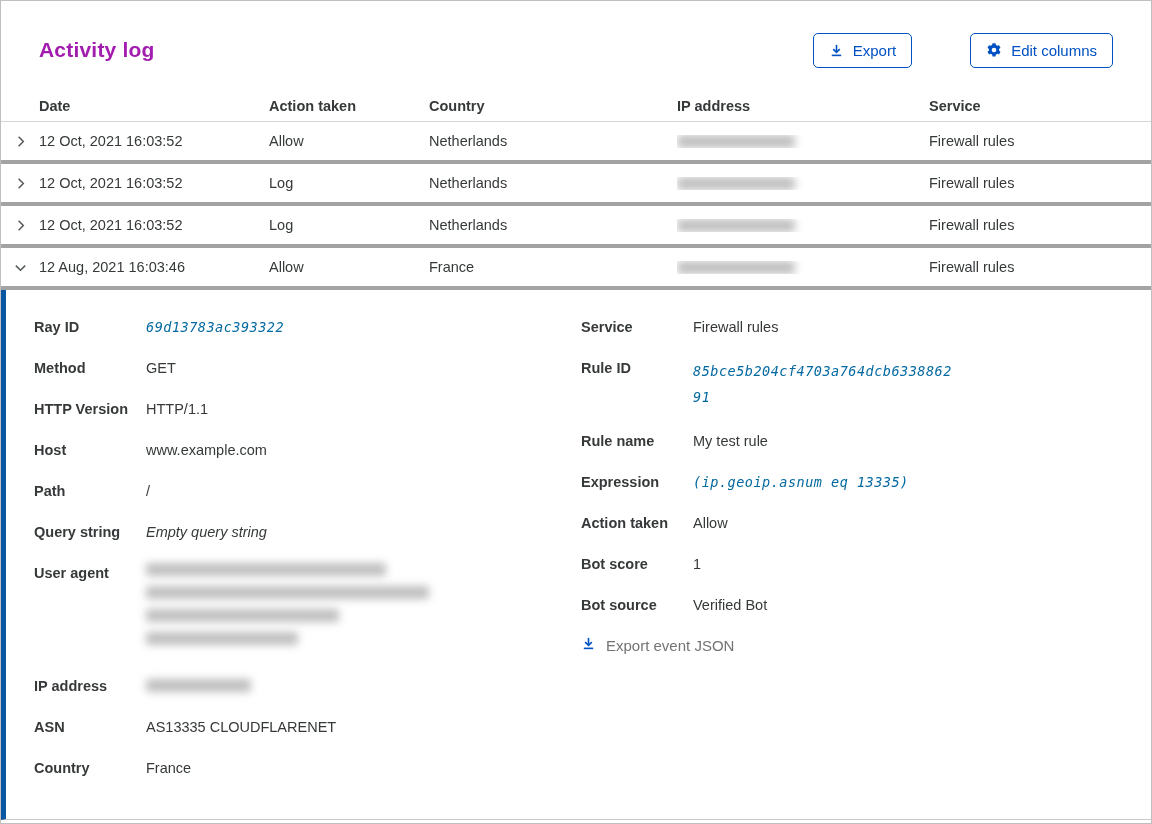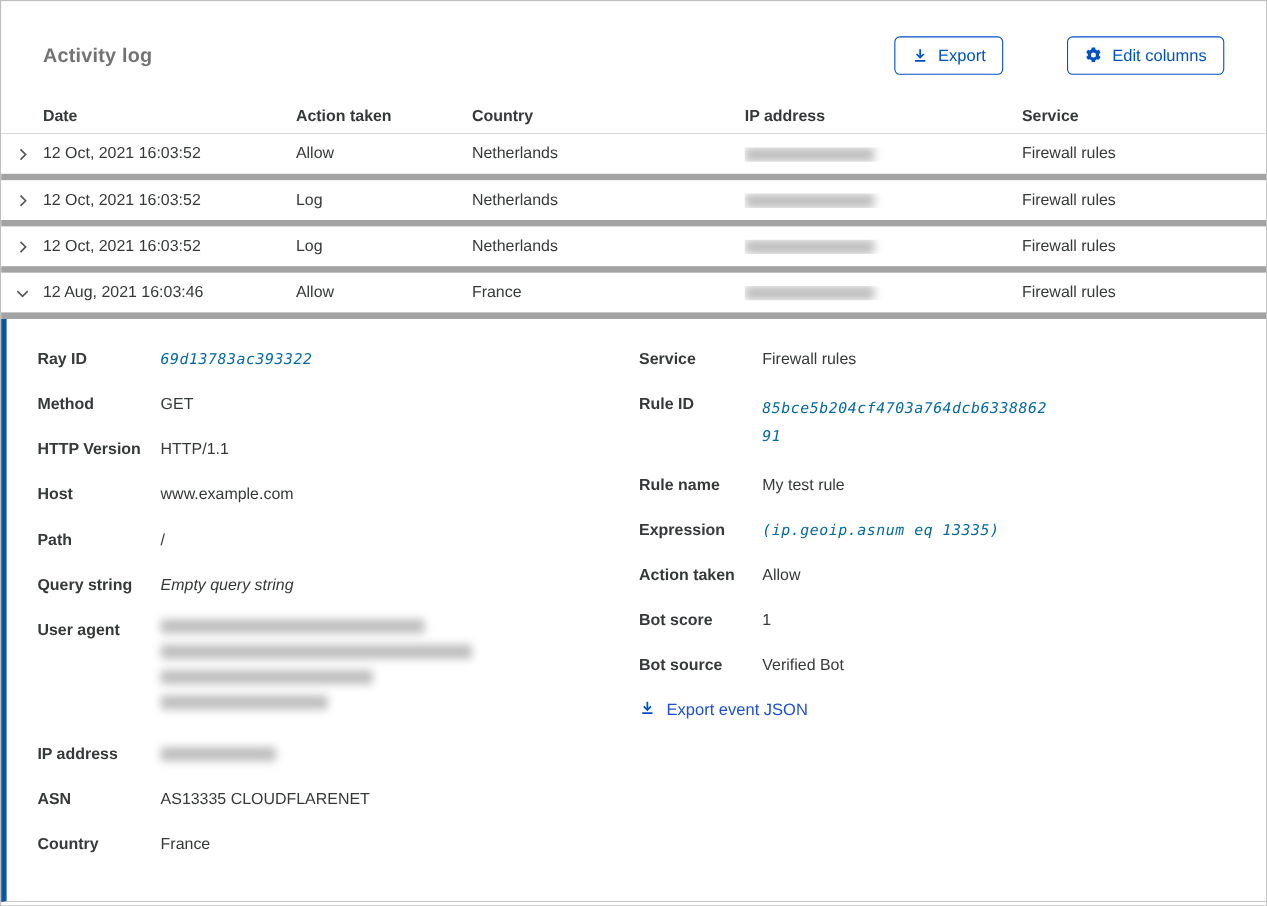--- a/index.html
+++ b/index.html
@@ -8,41 +8,41 @@
   .frame {
     position:relative; width:1152px; height:824px;
     border:1px solid #bfbfbf; background:#fff; overflow:hidden;
   }
 
   
   .topbar {
     display:flex; justify-content:space-between; align-items:center;
     padding:28px 38px 0 38px; height:70px;
   }
-  .page-title { font-size:18px; font-weight:700; color:#737373; letter-spacing:.2px; }
+  .page-title { font-size:21px; font-weight:700; color:#a21caf; letter-spacing:.2px; }
   .btn-group { display:flex; gap:10px; }
   .btn {
     display:flex; align-items:center; gap:9px;
     height:35px; padding:0 15px;
     border:1px solid #0051c3; border-radius:5px;
     background:#fff; color:#0051c3; font-size:15px;
     font-family:inherit; cursor:pointer; white-space:nowrap;margin-left:48px;
   }
   .btn svg { display:block; }
 
   
   .log-table { margin-top:20px; }
   .t-row {
     display:grid;
     grid-template-columns:38px 230px 160px 248px 252px 1fr;
     align-items:center;
   }
   .t-head { height:31px; border-bottom:1px solid #d5d5d5; }
   .t-head .cell { font-weight:700; font-size:14.5px; color:#36393a; }
-  .t-body-row { height:42px; border-bottom:6px solid #a3a3a3; cursor:pointer; background:#fff; }
+  .t-body-row { height:42px; border-bottom:4px solid #a3a3a3; cursor:pointer; background:#fff; }
   .cell { font-size:14.5px; color:#36393a; overflow:hidden; white-space:nowrap; }
   .chev-cell { display:flex; justify-content:center; align-items:center; }
   .chev-cell svg { display:block; }
 
   
   .blur-bar {
     height:13px; border-radius:3px; background:#a9a9a9;
     filter:blur(4px); opacity:.75;
   }
   .ip-blob { width:118px; }
@@ -67,21 +67,21 @@
     font-size:13.5px; color:#0369a1; letter-spacing:.5px;font-style:italic;
   }
   .f-value.wrap { max-width:265px; word-break:break-all; line-height:26px; }
   .f-value.italic { font-style:italic; }
   .ua-block .blur-bar { margin-bottom:10px; }
   .w1{width:240px;} .w2{width:283px;} .w3{width:193px;} .w4{width:152px;}
   .detail-ip{width:105px; margin-top:3px;}
 
   .export-json-link {
     display:flex; align-items:center; gap:10px;
-    color:#1d4ed8; font-size:15px; text-decoration:none;
+    color:#737373; font-size:15px; text-decoration:none;
     margin-top:0; cursor:pointer; width:max-content;
   }
 </style>
 </head>
 <body>
 
 <div class="frame">
 
   <div class="topbar">
     <div class="page-title">Activity log</div>

